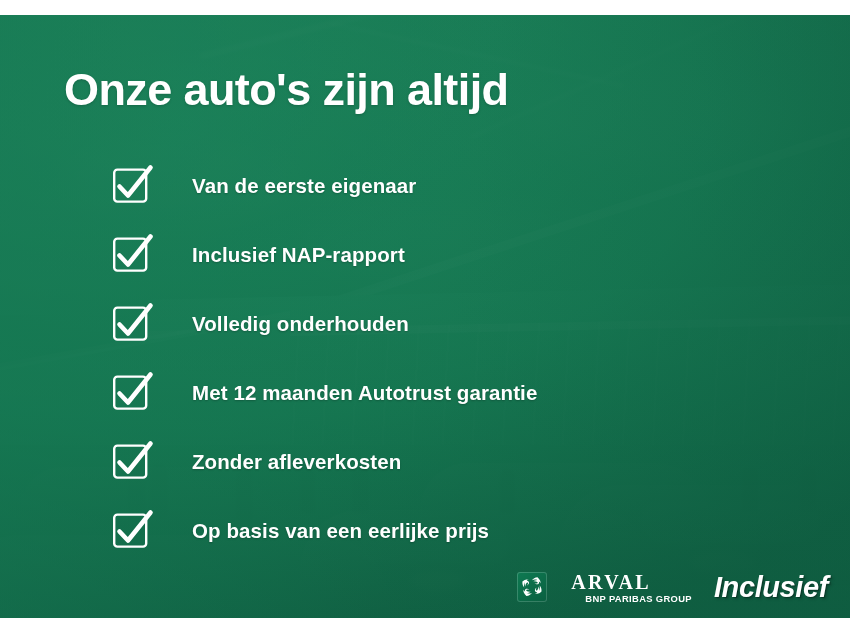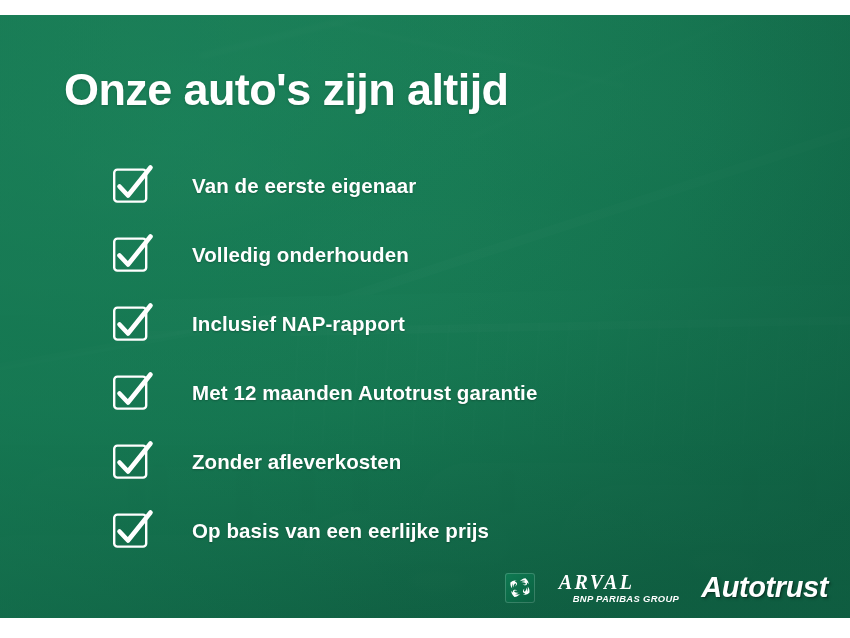--- a/index.html
+++ b/index.html
@@ -155,21 +155,21 @@
     font-size:20.5px;font-weight:600;color:#ffffff;
     letter-spacing:.1px;white-space:nowrap;
     text-shadow:0 1px 2px rgba(0,0,0,.22);
   }
 
   
   .logos{
     position:absolute;right:22px;bottom:14px;
     display:flex;align-items:center;gap:22px;
   }
-  .arval{display:flex;align-items:center;gap:24px;font-style:italic;}
+  .arval{display:flex;gap:24px;}
   .bnp-mark{
     width:30px;height:30px;border-radius:3px;
     background:linear-gradient(145deg,#0e7a52,#0a5f40);
     position:relative;flex:0 0 30px;overflow:hidden;
     box-shadow:inset 0 0 0 1px rgba(255,255,255,.18);
   }
   .bnp-mark svg{position:absolute;left:0;top:0;}
   .arval-text{display:flex;flex-direction:column;line-height:1;}
   .arval-name{
     font-size:20px;font-weight:bold;color:#ffffff;letter-spacing:2.4px;
@@ -251,31 +251,31 @@
           <span class="item-label">Van de eerste eigenaar</span>
         </div>
 
         <div class="item">
           <span class="check">
             <svg viewBox="0 0 40 40" aria-hidden="true">
               <rect x="2.2" y="3.6" width="32" height="32" rx="3.2" ry="3.2" fill="none" stroke="#ffffff" stroke-width="2.4"></rect>
               <path d="M7.5 20.5 L16 29.5 L38.5 1.5" fill="none" stroke="#ffffff" stroke-width="4.6" stroke-linecap="round" stroke-linejoin="round"></path>
             </svg>
           </span>
+          <span class="item-label">Inclusief NAP-rapport</span>
+        </div>
+
+        <div class="item">
+          <span class="check">
+            <svg viewBox="0 0 40 40" aria-hidden="true">
+              <rect x="2.2" y="3.6" width="32" height="32" rx="3.2" ry="3.2" fill="none" stroke="#ffffff" stroke-width="2.4"></rect>
+              <path d="M7.5 20.5 L16 29.5 L38.5 1.5" fill="none" stroke="#ffffff" stroke-width="4.6" stroke-linecap="round" stroke-linejoin="round"></path>
+            </svg>
+          </span>
           <span class="item-label">Volledig onderhouden</span>
-        </div>
-
-        <div class="item">
-          <span class="check">
-            <svg viewBox="0 0 40 40" aria-hidden="true">
-              <rect x="2.2" y="3.6" width="32" height="32" rx="3.2" ry="3.2" fill="none" stroke="#ffffff" stroke-width="2.4"></rect>
-              <path d="M7.5 20.5 L16 29.5 L38.5 1.5" fill="none" stroke="#ffffff" stroke-width="4.6" stroke-linecap="round" stroke-linejoin="round"></path>
-            </svg>
-          </span>
-          <span class="item-label">Inclusief NAP-rapport</span>
         </div>
 
         <div class="item">
           <span class="check">
             <svg viewBox="0 0 40 40" aria-hidden="true">
               <rect x="2.2" y="3.6" width="32" height="32" rx="3.2" ry="3.2" fill="none" stroke="#ffffff" stroke-width="2.4"></rect>
               <path d="M7.5 20.5 L16 29.5 L38.5 1.5" fill="none" stroke="#ffffff" stroke-width="4.6" stroke-linecap="round" stroke-linejoin="round"></path>
             </svg>
           </span>
           <span class="item-label">Met 12 maanden Autotrust garantie</span>
@@ -315,19 +315,19 @@
                 <path d="M24.5 19.5c.3-2.4-.6-4.6-1.8-6 .4 2 .2 3.9-.6 5.3 .2-1.5.1-3.1-.5-4.2-.1 1.6-.7 3-1.5 3.8-.4.3-.9.3-1.1-.1-.4-.7.2-2 .9-2.7-1 .4-2.1 1.6-2 2.9.1 1.2 1.2 1.8 2.4 1.4-.4.8-1.3 1.3-2.3 1.1 1.6 1.2 4.1 1 6.5-1.5z"></path>
               </g>
             </svg>
           </span>
           <span class="arval-text">
             <span class="arval-name">ARVAL</span>
             <span class="arval-sub">BNP PARIBAS GROUP</span>
           </span>
         </div>
 
-        <div class="autoselect">Autotrust</div>
+        <div class="autoselect">Inclusief</div>
 
       </div>
 
     </div>
   </div>
 </div>
 
 </body></html>

